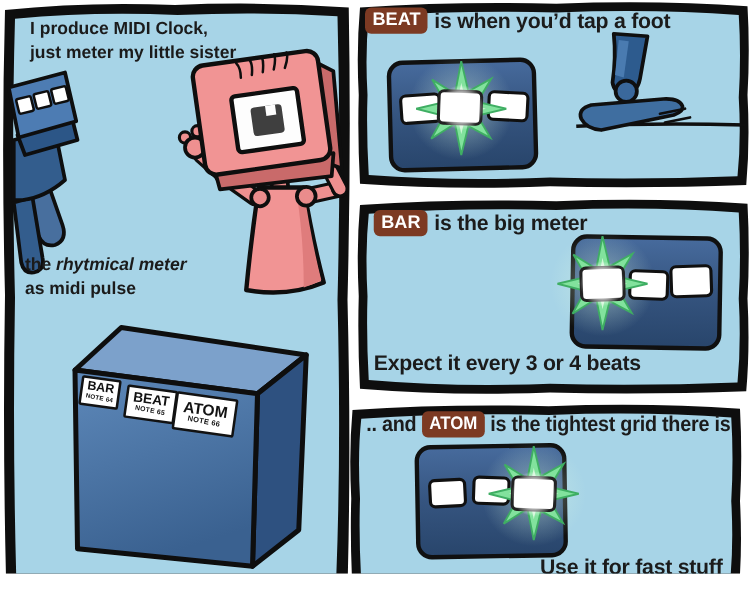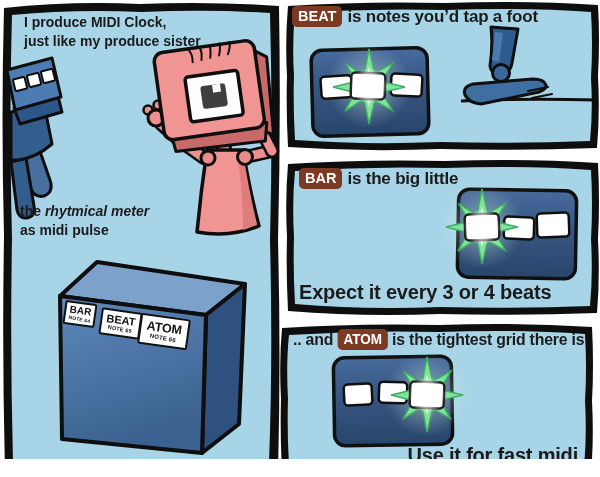--- a/index.html
+++ b/index.html
@@ -7,21 +7,21 @@
          font-family:"Liberation Sans", sans-serif;}
   .panel{position:absolute;}
   .panel > svg{position:absolute;left:0;top:0;width:100%;height:100%;display:block;}
   .overlay{position:absolute;color:#1b1b1b;font-weight:bold;}
   .speech{line-height:1.34;font-size:14px;}
   .speech em{font-style:italic;}
   .heading{display:flex;align-items:center;gap:5px;font-size:17px;white-space:nowrap;}
   .heading .htext{letter-spacing:-0.2px;}
   .badge{background:#7c3a23;color:#ffffff;font-size:14.5px;font-weight:bold;
          padding:1px 6px 2px 6px;border-radius:5px;line-height:1.25;display:inline-block;}
-  .caption{font-size:20px;white-space:nowrap;letter-spacing:-0.2px;}
+  .caption{font-size:17px;white-space:nowrap;letter-spacing:-0.2px;}
   .tight{transform:scaleX(.93);transform-origin:0 50%;}
   .box-label{position:absolute;background:#ffffff;border:2.5px solid #121212;border-radius:2px;
              color:#121212;text-align:center;font-weight:bold;line-height:1.05;}
   .box-label .note{font-weight:bold;letter-spacing:0.2px;transform:rotate(3deg);}
   #lab-bar{left:64px;top:302px;transform:rotate(8deg);padding:2px 3px;}
   #lab-bar .name{font-size:10px;}   #lab-bar .note{font-size:5px;}
   #lab-beat{left:100px;top:310px;transform:rotate(8deg);padding:3px 4px;}
   #lab-beat .name{font-size:11px;}  #lab-beat .note{font-size:5.5px;}
   #lab-atom{left:139px;top:316px;transform:rotate(8deg);padding:4px 5px;}
   #lab-atom .name{font-size:12.5px;} #lab-atom .note{font-size:6px;}
@@ -108,21 +108,21 @@
 
       <g stroke="#0e0e0e" stroke-width="4" stroke-linejoin="round">
         <path d="M60,296 L97,262 L245,284 L206,315 Z" fill="#7ca1cb"></path>
         <path d="M206,315 L245,284 L239,424 L202,453 Z" fill="#2e5180"></path>
         <path d="M60,296 L206,315 L202,453 L62,439 Z" fill="url(#boxG)"></path>
       </g>
     </svg>
 
     <div class="overlay speech" style="left:24px;top:13px">
       <div>I produce MIDI Clock,</div>
-      <div>just like my produce sister</div>
+      <div>just meter my little sister</div>
     </div>
 
     <div class="overlay speech" style="left:20px;top:202px">
       <div><span>the</span> <em>rhytmical meter</em></div>
       <div>as midi pulse</div>
     </div>
 
     <div class="box-label" id="lab-bar">
       <div class="name">BAR</div>
       <div class="note">NOTE 64</div>
@@ -157,21 +157,21 @@
         <path d="M176,101 Q240,98 311,100" fill="none" stroke="#0f0f0f" stroke-width="3"></path>
         <path d="M206,27 L233,29 L227,63 Q225,74 215,75 Q206,74 205,66 Q208,46 206,27 Z" fill="#2d5b8e" stroke="#0f0f0f" stroke-width="3" stroke-linejoin="round"></path>
         <path d="M210,32 L218,33 L214,62 L207,60 Z" fill="#4a7bb0"></path>
         <circle cx="216" cy="73" r="8.5" fill="#3a689c" stroke="#0f0f0f" stroke-width="3"></circle>
         <path d="M180,95 Q177,87 188,84 L248,79 Q259,79 261,85 Q262,89 254,92 L196,104 Q184,103 180,95 Z" fill="#3f6ea0" stroke="#0f0f0f" stroke-width="3" stroke-linejoin="round"></path>
         <path d="M243,91 L263,87 M247,98 L267,94" stroke="#0f0f0f" stroke-width="2.2" stroke-linecap="round"></path>
       </g>
     </svg>
     <div class="overlay heading" style="left:7px;top:6px">
       <span class="badge">BEAT</span>
-      <span class="htext">is notes you’d tap a foot</span>
+      <span class="htext">is when you’d tap a foot</span>
     </div>
   </div>
 
   <div class="panel" id="panel-bar" style="left:285px;top:157px;width:315px;height:160px">
     <svg viewBox="0 0 315 160">
       <path fill="#0e0e0e" d="M3,7 Q80,2 160,4 Q240,1 313,6 Q315,45 313,82 Q315,122 312,156 Q230,159 155,157 Q78,160 3,154 Q1,115 2,80 Q0,42 3,7 Z"></path>
       <path fill="#a7d4e7" d="M10,14 Q85,9 160,11 Q238,8 306,13 Q308,48 306,82 Q308,118 305,149 Q228,152 155,150 Q80,153 10,147 Q8,112 9,80 Q7,44 10,14 Z"></path>
       <g>
         <rect x="173" y="33" width="118" height="88" rx="11" transform="rotate(1 232 77)" fill="url(#devG)" stroke="#101010" stroke-width="3.5"></rect>
         <circle cx="197" cy="70" r="42" fill="url(#brightG)"></circle>
@@ -180,21 +180,21 @@
         <g>
           <polygon transform="translate(197,70)" fill="#82e29d" stroke="#3fae63" stroke-width="1.5" points="36,0 12.9,5.4 23.3,23.3 5.7,13.9 0,37 -5,12 -24,24 -13.9,5.7 -36,0 -12.9,-5.4 -23.3,-23.3 -5,-12 0,-38 5.7,-13.9 24,-24 12.9,-5.4"></polygon>
           <polygon transform="translate(197,70) scale(0.55)" fill="#cff6d6" points="36,0 12.9,5.4 23.3,23.3 5.7,13.9 0,37 -5,12 -24,24 -13.9,5.7 -36,0 -12.9,-5.4 -23.3,-23.3 -5,-12 0,-38 5.7,-13.9 24,-24 12.9,-5.4"></polygon>
           <rect x="180" y="57" width="34" height="26" rx="4" transform="rotate(-2 197 70)" fill="#ffffff" stroke="#222222" stroke-width="2.5"></rect>
           <circle cx="197" cy="70" r="18" fill="url(#glowG)"></circle>
         </g>
       </g>
     </svg>
     <div class="overlay heading" style="left:14px;top:11px">
       <span class="badge">BAR</span>
-      <span class="htext">is the big little</span>
+      <span class="htext">is the big meter</span>
     </div>
     <div class="overlay caption" style="left:14px;top:124px">Expect it every 3 or 4 beats</div>
   </div>
 
   <div class="panel" id="panel-atom" style="left:279px;top:321px;width:315px;height:156px">
     <svg viewBox="0 0 315 156">
       <path fill="#0e0e0e" d="M3,7 Q80,2 160,4 Q240,1 313,6 Q315,44 313,80 Q315,118 312,152 Q230,155 155,153 Q78,156 3,150 Q1,112 2,78 Q0,40 3,7 Z"></path>
       <path fill="#a7d4e7" d="M10,14 Q85,9 160,11 Q238,8 306,13 Q308,46 306,80 Q308,114 305,145 Q228,148 155,146 Q80,149 10,143 Q8,110 9,78 Q7,42 10,14 Z"></path>
       <g>
         <rect x="55" y="36" width="118" height="88" rx="11" transform="rotate(-1 114 80)" fill="url(#devG)" stroke="#101010" stroke-width="3.5"></rect>
@@ -207,16 +207,16 @@
           <rect x="131" y="61" width="34" height="26" rx="4" transform="rotate(2 148 74)" fill="#ffffff" stroke="#222222" stroke-width="2.5"></rect>
           <circle cx="148" cy="74" r="18" fill="url(#glowG)"></circle>
         </g>
       </g>
     </svg>
     <div class="overlay heading tight" style="left:14px;top:8px">
       <span class="htext">.. and</span>
       <span class="badge">ATOM</span>
       <span class="htext">is the tightest grid there is</span>
     </div>
-    <div class="overlay caption" style="right:16px;top:123px">Use it for fast midi</div>
+    <div class="overlay caption" style="right:16px;top:123px">Use it for fast stuff</div>
   </div>
 
 </div>
 
 </body></html>

